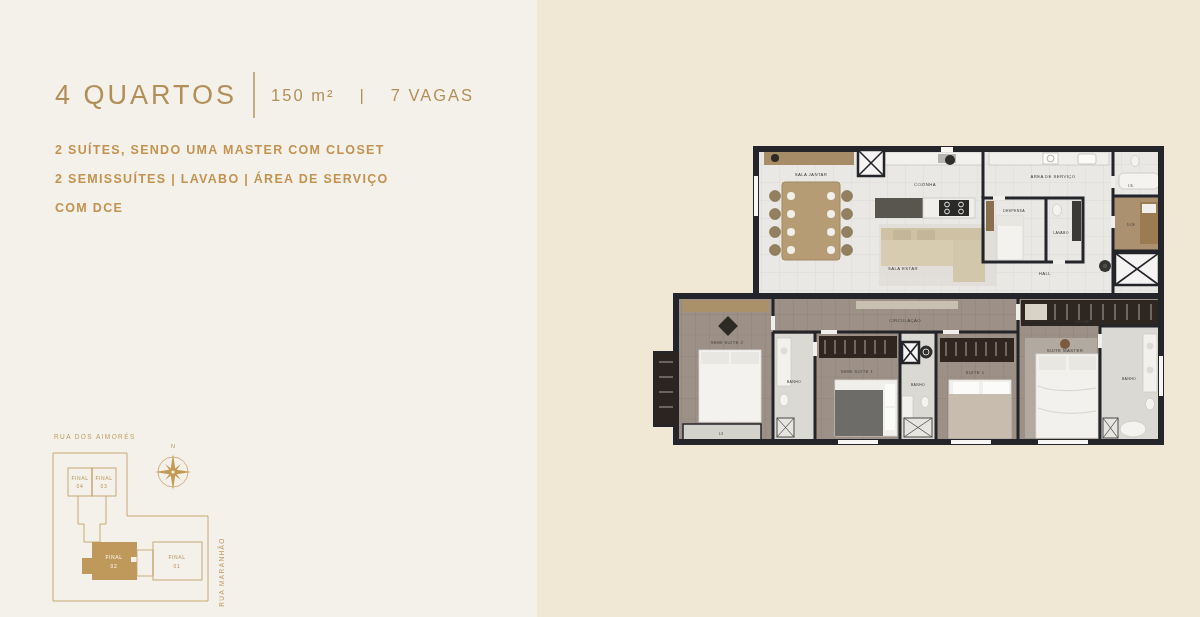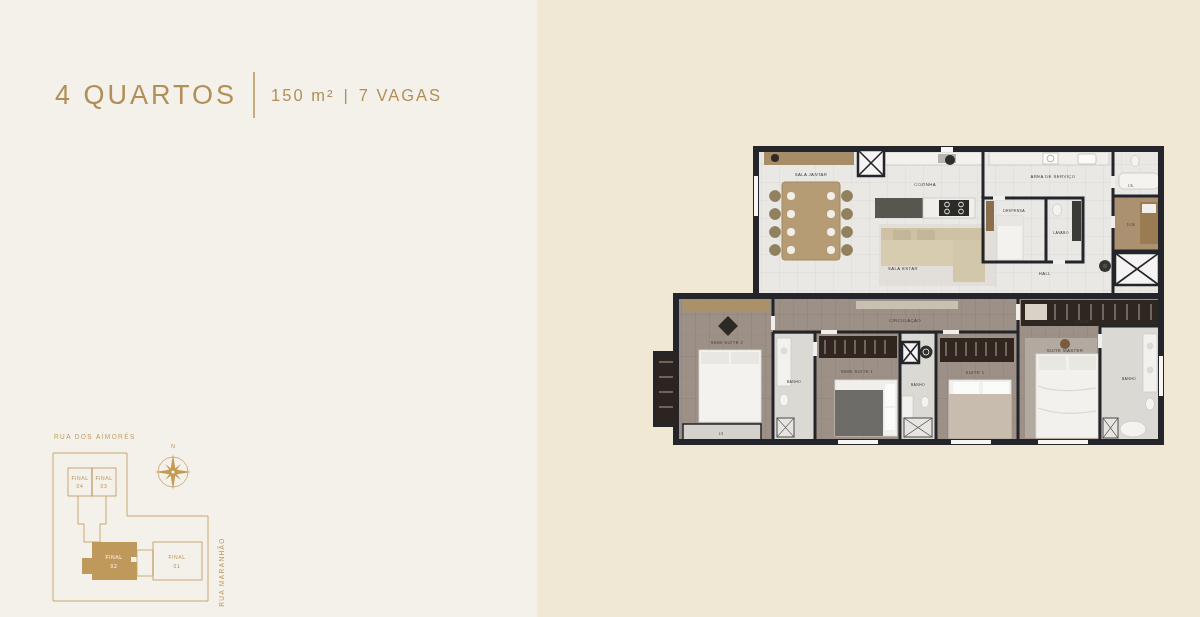--- a/index.html
+++ b/index.html
@@ -7,21 +7,21 @@
     width:1200px;height:617px;position:relative;overflow:hidden;
     font-family:"Liberation Sans", sans-serif;
     background:#f0e8d4;
   }
   .left-panel{position:absolute;left:0;top:0;width:537px;height:617px;background:#f4f1ea;}
   .right-panel{position:absolute;left:537px;top:0;width:663px;height:617px;background:#f0e8d4;}
 
   .title-row{position:absolute;left:55px;top:72px;display:flex;align-items:center;gap:16px;text-align:right;}
   .page-title{margin:0;font-size:27px;font-weight:400;letter-spacing:3px;color:#b28f58;}
   .title-divider{width:2px;height:46px;background:#b89458;opacity:.75;}
-  .subtitle{display:flex;align-items:center;gap:9px;font-size:16.5px;letter-spacing:2px;color:#b28f58;}
+  .subtitle{display:flex;align-items:center;gap:25px;font-size:16.5px;letter-spacing:2px;color:#b28f58;}
 
   .features{position:absolute;left:55px;top:143px;width:420px;}
   .features p{margin:0 0 15px 0;font-size:12.5px;font-weight:700;letter-spacing:1.3px;color:#c29350;}
 
   .siteplan{position:absolute;left:40px;top:428px;}
   .floorplan{position:absolute;left:653px;top:146px;}
 
   svg text{font-family:"Liberation Sans", sans-serif;}
   .plan-label{fill:#45443f;font-size:4.3px;letter-spacing:.4px;text-anchor:middle;}
   .plan-label-sm{fill:#45443f;font-size:3.6px;letter-spacing:.3px;text-anchor:middle;}
@@ -37,20 +37,25 @@
   <div class="title-row">
     <h1 class="page-title">4 QUARTOS</h1>
     <div class="title-divider"></div>
     <div class="subtitle">
       <span>150 m²</span>
       <span>|</span>
       <span>7 VAGAS</span>
     </div>
   </div>
 
+  <div class="features">
+    <p>2 SUÍTES, SENDO UMA MASTER COM CLOSET</p>
+    <p>2 SEMISSUÍTES | LAVABO | ÁREA DE SERVIÇO</p>
+    <p>COM DCE</p>
+  </div>
 
   <svg class="siteplan" width="200" height="182" viewBox="0 0 200 182">
     <text class="street-label" x="14" y="11">RUA DOS AIMORÉS</text>
 
     <g>
       <text x="133" y="20" text-anchor="middle" font-size="5.5" fill="#b8935a">N</text>
       <circle cx="133" cy="44" r="15" fill="none" stroke="#c4a06a" stroke-width="0.8"></circle>
       <g transform="translate(133,44)">
         <polygon points="0,-18 2.4,-2.4 18,0 2.4,2.4 0,18 -2.4,2.4 -18,0 -2.4,-2.4" fill="#c49a55"></polygon>
         <polygon transform="rotate(45) scale(0.62)" points="0,-18 2.4,-2.4 18,0 2.4,2.4 0,18 -2.4,2.4 -18,0 -2.4,-2.4" fill="#c49a55"></polygon>

